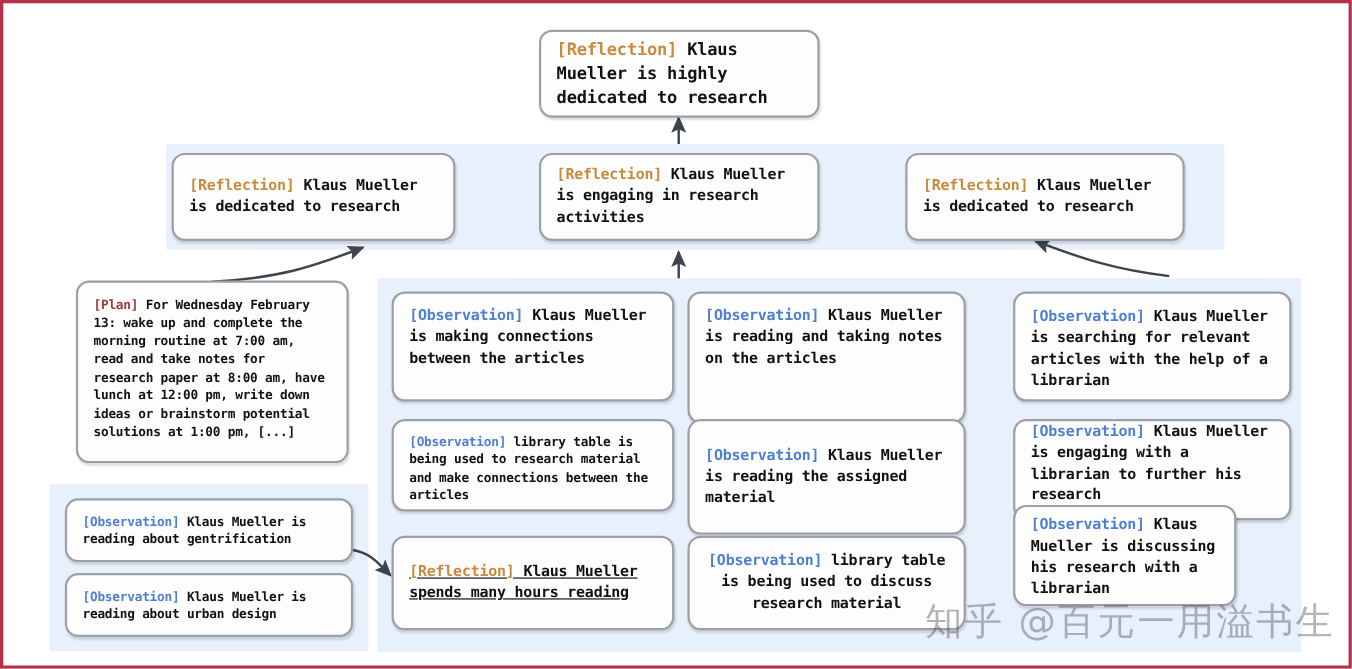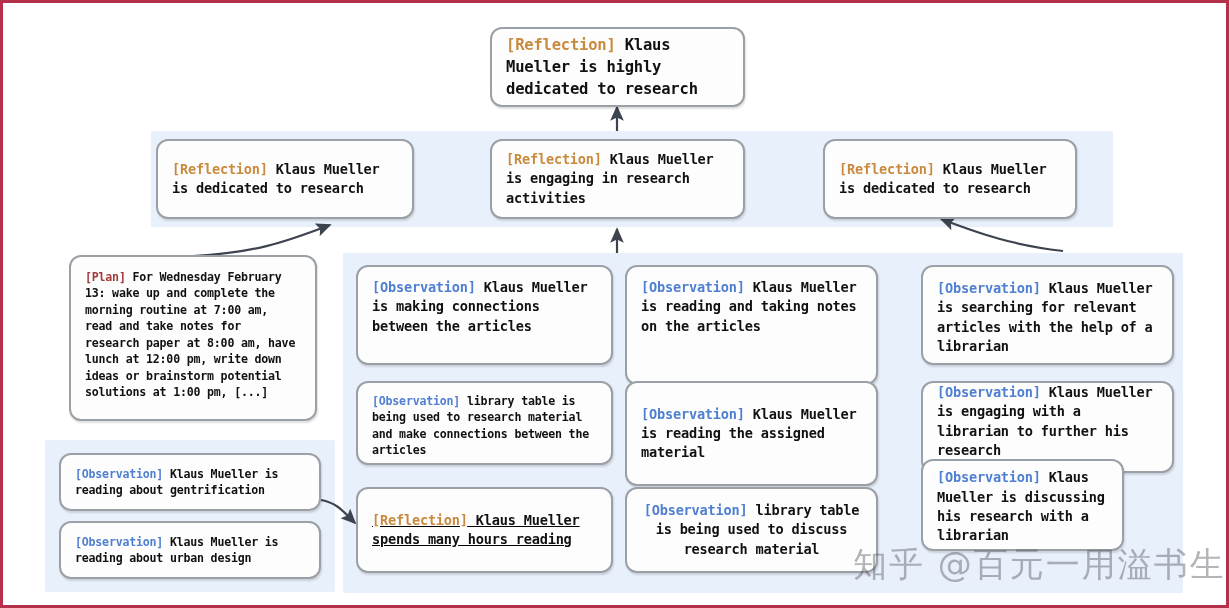--- a/index.html
+++ b/index.html
@@ -59,21 +59,20 @@
   .watermark {
     position: absolute;
     left: 838px;
     top: 539px;
     font-family: "DejaVu Sans", "Liberation Sans", sans-serif;
     font-size: 34px;
     color: rgba(70,70,80,0.40);
     letter-spacing: 2px;
     white-space: nowrap;
     user-select: none;
-    margin-left: 12px;
   }
 </style>
 </head>
 <body>
 
 <div id="page">
 
   <div class="band" style="left:148px; top:128px; width:962px; height:96px;"></div>
   <div class="band" style="left:42px; top:437px; width:290px; height:152px;"></div>
   <div class="band" style="left:340px; top:250px; width:840px; height:340px;"></div>

